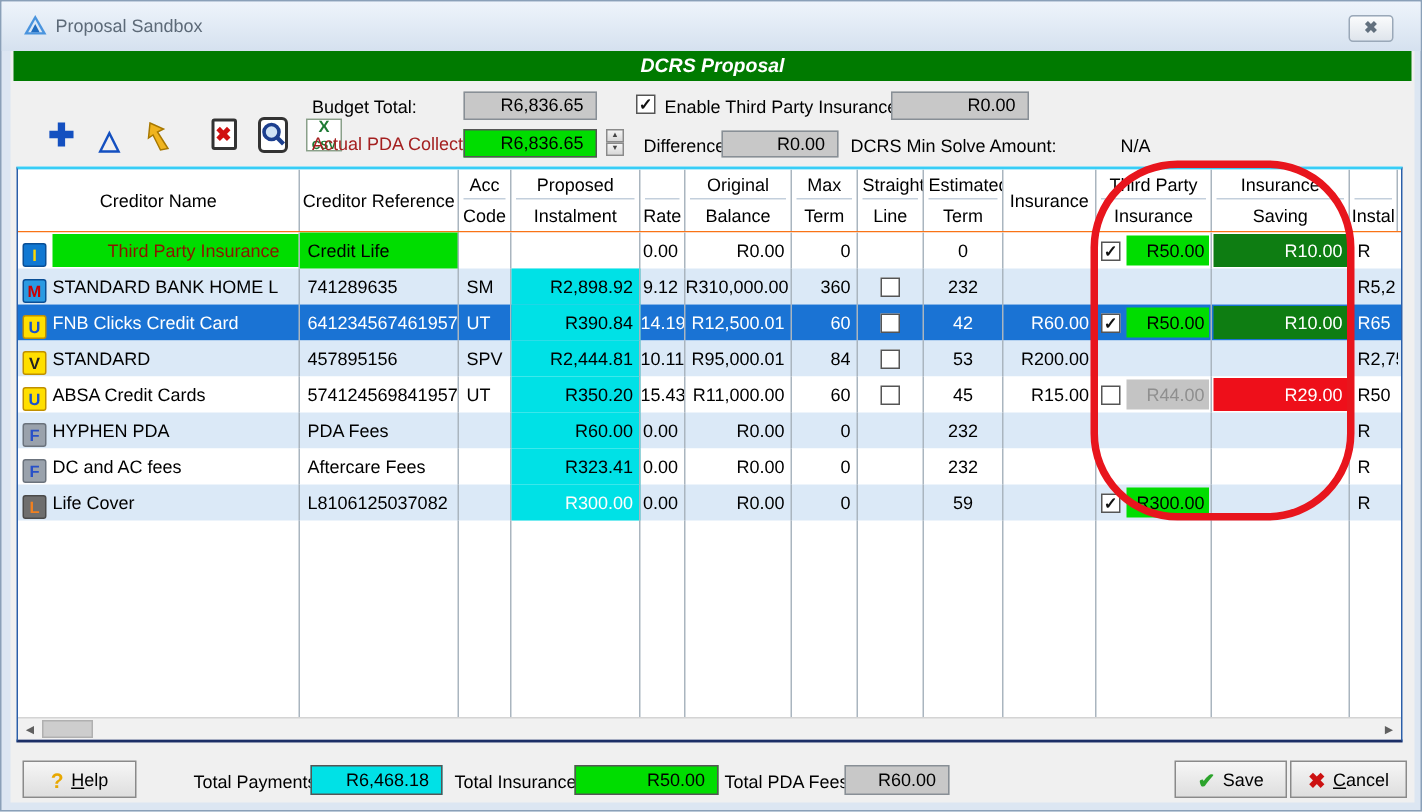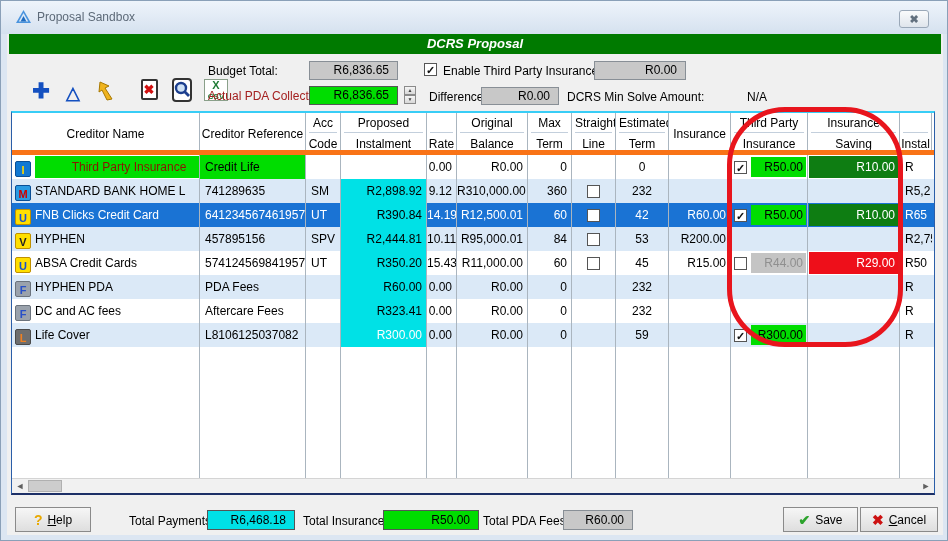--- a/index.html
+++ b/index.html
@@ -32,21 +32,21 @@
   .fld.cyan { background:var(--cyan_field); }
   .cb { display:inline-block; width:13px; height:13px; background:#fff; border:1px solid #555;
     font-size:11px; line-height:12px; text-align:center; color:#111; font-weight:bold; }
   #spinner { position:absolute; left:397px; top:52px; width:12px; height:19px; }
   #spinner div { height:9px; background:linear-gradient(#f5f5f5,#d8d8d8); border:1px solid #8a8a8a;
     font-size:5px; line-height:7px; text-align:center; color:#444; }
   
   #grid { position:absolute; left:4px; top:77px; width:924px; height:384px;
     border:1px solid #2b5ea8; border-top:2px solid #38cdf6; border-bottom:2px solid #1c2f66;
     background:#fff; display:flex; flex-direction:column; overflow:hidden; }
-  #grid-header { display:flex; height:42px; background:#fff; border-bottom:5px solid #f97316; flex:none; }
+  #grid-header { display:flex; height:42px; background:#fff; border-bottom:1px solid #f97316; flex:none; }
   .hcell { border-right:1px solid #aab5bf; font-size:12px; color:#000; overflow:hidden; flex:none; }
   .hcell .one { display:block; height:42px; line-height:42px; text-align:center; white-space:nowrap; }
   .hcell .top { display:block; height:20px; line-height:20px; text-align:center;
     border-bottom:1px solid #c3cfdc; margin:0 3px; white-space:nowrap; }
   .hcell .bot { display:block; height:20px; line-height:22px; text-align:center; white-space:nowrap; }
   #grid-body { flex:none; }
   .trow { display:flex; height:24px; background:#fff; }
   .trow.stripe { background:var(--stripe); }
   .trow.selected { background:var(--selected_blue); color:#fff; }
   .cell { flex:none; height:24px; line-height:24px; font-size:12px; overflow:hidden;
@@ -261,21 +261,21 @@
             <div class="cell flexc" style="width: 77px;">
               <span class="cb on" style="margin-left: 3px;">✓</span>
               <span class="tpbox green">R50.00</span>
             </div>
             <div class="cell" style="width: 92px;">
               <span class="savebox darkgreen">R10.00</span>
             </div>
             <div class="cell l" style="width: 32px; border-right: none;">R65</div>
           </div>
           <div class="trow stripe">
-            <div class="cell" style="width: 188px;"><span class="icon-tile i-V">V</span><span>HYPHEN</span></div>
+            <div class="cell" style="width: 188px;"><span class="icon-tile i-V">V</span><span>STANDARD</span></div>
             <div class="cell l" style="width: 106px;">457895156</div>
             <div class="cell l" style="width: 35px;">SPV</div>
             <div class="cell r cyan-cell" style="width: 86px;">R2,444.81</div>
             <div class="cell r" style="width: 30px;">10.11</div>
             <div class="cell r" style="width: 71px;">R95,000.01</div>
             <div class="cell r" style="width: 44px;">84</div>
             <div class="cell flexc" style="width: 44px; justify-content: center;">
               <span class="cb"></span>
             </div>
             <div class="cell c" style="width: 53px;">53</div>

